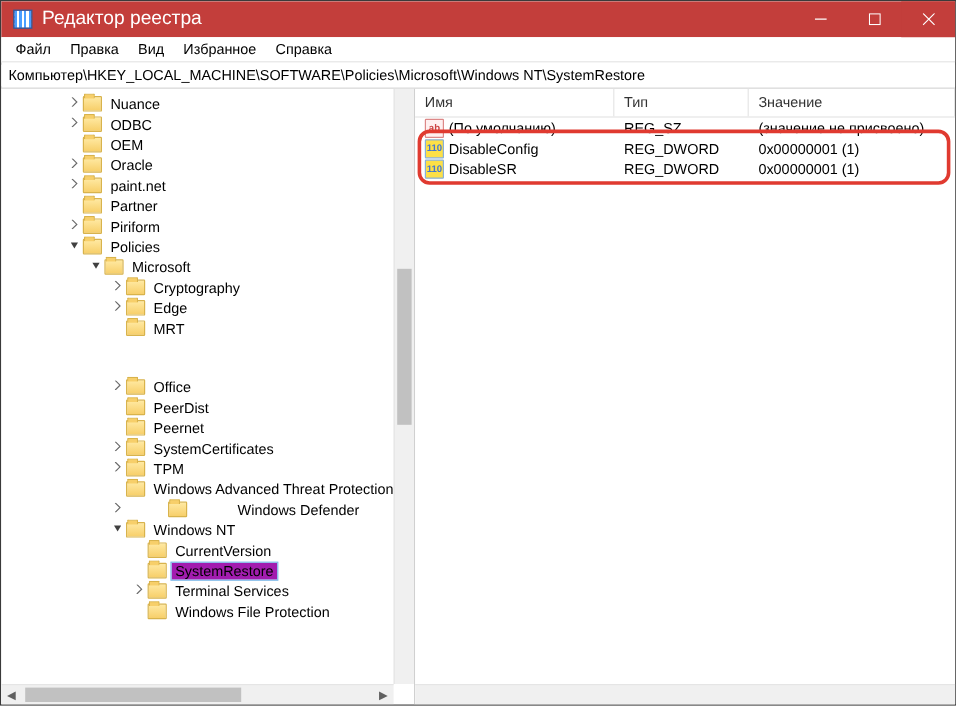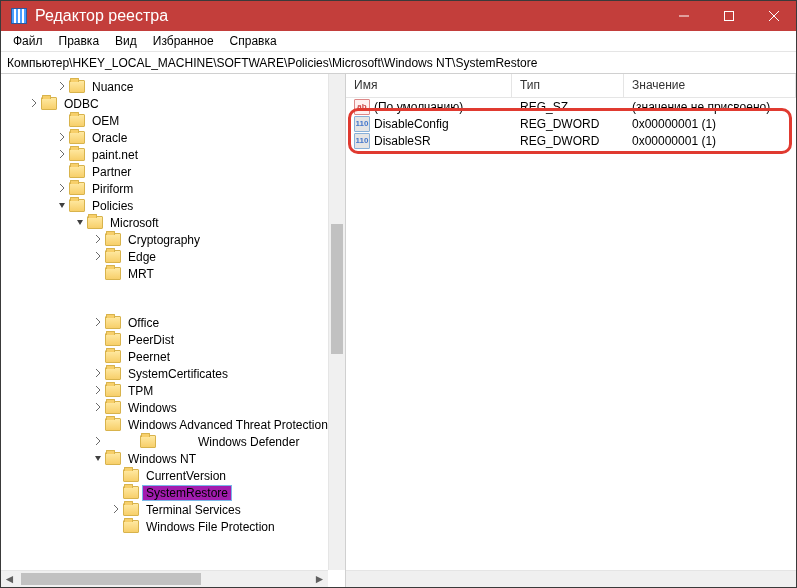--- a/index.html
+++ b/index.html
@@ -188,21 +188,21 @@
   .val-icon {
     width: 16px; height: 16px;
     display: inline-flex;
     align-items: center; justify-content: center;
     font-size: 8px;
     font-weight: bold;
     border: 1px solid;
     border-radius: 1px;
   }
   .val-icon.string { background: #fff0f0; border-color: #d88; color: #c44; }
-  .val-icon.dword  { background: #e5e5e5; border-color: #88b0d8; color: #4477cc; }
+  .val-icon.dword  { background: #fde047; border-color: #88b0d8; color: #4477cc; }
 
   .highlight-box {
     position: absolute;
     border: 3px solid #e03a30;
     border-radius: 10px;
     pointer-events: none;
   }
 
   .list-scrollbar-h {
     position: absolute;
@@ -251,21 +251,21 @@
 <div class="content">
   <div class="tree-pane">
     <div class="tree" id="tree">
         <div class="tree-item" style="padding-left: 54px;">
           <span class="chev"><svg width="8" height="8" viewBox="0 0 8 8">
               <path d="M2 0 L6 4 L2 8" fill="none" stroke="#6a6a6a" stroke-width="1"></path>
             </svg></span>
           <span class="folder"></span>
           <span class="label">Nuance</span>
         </div>
-        <div class="tree-item" style="padding-left: 26px;">
+        <div class="tree-item" style="padding-left: 54px;">
           <span class="chev"><svg width="8" height="8" viewBox="0 0 8 8">
               <path d="M2 0 L6 4 L2 8" fill="none" stroke="#6a6a6a" stroke-width="1"></path>
             </svg></span>
           <span class="folder"></span>
           <span class="label">ODBC</span>
         </div>
         <div class="tree-item" style="padding-left: 54px;">
           <span class="chev"></span>
           <span class="folder"></span>
           <span class="label">OEM</span>
@@ -352,27 +352,20 @@
             </svg></span>
           <span class="folder"></span>
           <span class="label">SystemCertificates</span>
         </div>
         <div class="tree-item" style="padding-left: 90px;">
           <span class="chev"><svg width="8" height="8" viewBox="0 0 8 8">
               <path d="M2 0 L6 4 L2 8" fill="none" stroke="#6a6a6a" stroke-width="1"></path>
             </svg></span>
           <span class="folder"></span>
           <span class="label">TPM</span>
-        </div>
-        <div class="tree-item" style="padding-left: 90px;">
-          <span class="chev"><svg width="8" height="8" viewBox="0 0 8 8">
-              <path d="M2 0 L6 4 L2 8" fill="none" stroke="#6a6a6a" stroke-width="1"></path>
-            </svg></span>
-          <span class="folder"></span>
-          <span class="label">Windows</span>
         </div>
         <div class="tree-item" style="padding-left: 90px;">
           <span class="chev"></span>
           <span class="folder"></span>
           <span class="label">Windows Advanced Threat Protection</span>
         </div>
         <div class="tree-item" style="padding-left: 90px; gap: 35px;">
           <span class="chev"><svg width="8" height="8" viewBox="0 0 8 8">
               <path d="M2 0 L6 4 L2 8" fill="none" stroke="#6a6a6a" stroke-width="1"></path>
             </svg></span>

